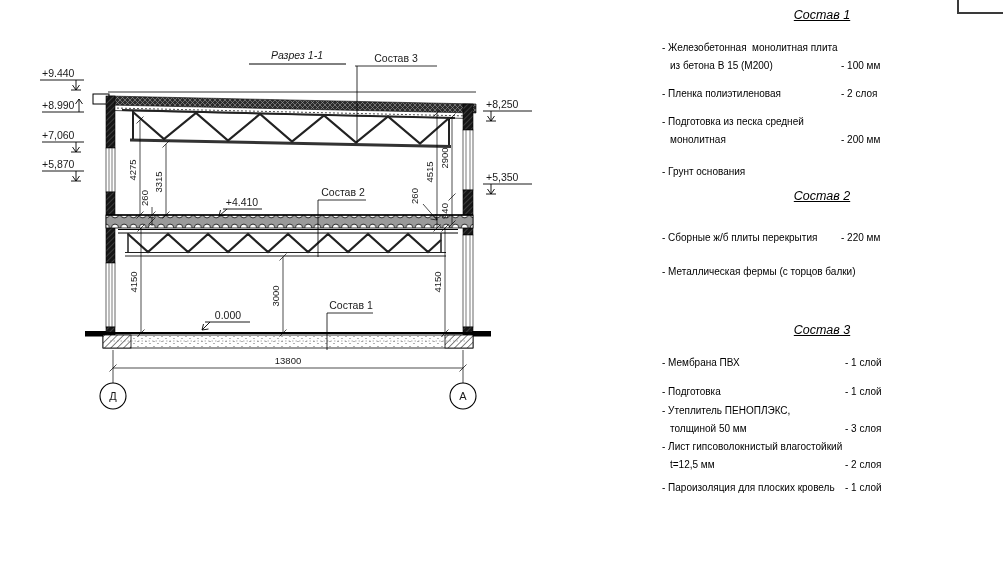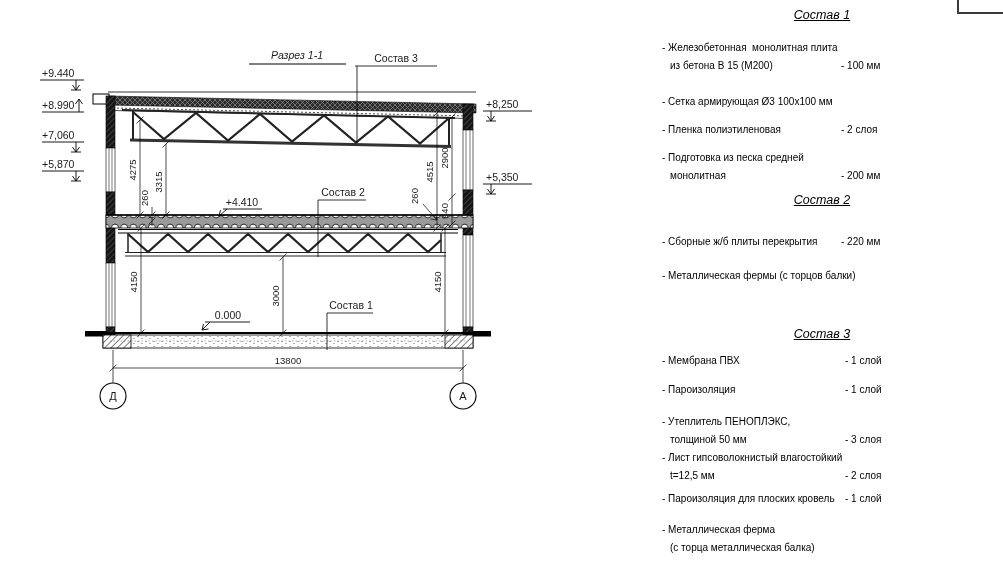--- a/index.html
+++ b/index.html
@@ -222,67 +222,62 @@
 </svg>
 
 <div id="specs">
 
   <div class="spec-heading" style="margin-top:8px">Состав 1</div>
   <div class="row" style="margin-top:17px">
     <div class="nm">- Железобетонная  монолитная плита
 из бетона В 15 (М200)</div>
     <div class="val">- 100 мм</div>
   </div>
-  <div class="row" style="margin-top:18px">
-    <div class="nm">- Сетка армирующая Ø3 100х100 мм</div>
-    <div class="val"></div>
-  </div>
   <div class="row" style="margin-top:10px">
     <div class="nm">- Пленка полиэтиленовая</div>
     <div class="val">- 2 слоя</div>
   </div>
   <div class="row" style="margin-top:10px">
     <div class="nm">- Подготовка из песка средней
 монолитная</div>
     <div class="val">- 200 мм</div>
   </div>
+  <div class="row" style="margin-top:14px">
+    <div class="nm">- Грунт основания</div>
+    <div class="val"></div>
+  </div>
 
   <div class="spec-heading" style="margin-top:8px">Состав 2</div>
   <div class="row" style="margin-top:26px">
     <div class="nm">- Сборные ж/б плиты перекрытия</div>
     <div class="val">- 220 мм</div>
   </div>
   <div class="row" style="margin-top:16px">
     <div class="nm">- Металлическая фермы (с торцов балки)</div>
     <div class="val"></div>
   </div>
 
   <div class="spec-heading" style="margin-top:42px">Состав 3</div>
-  <div class="row c3" style="margin-top:11px">
+  <div class="row c3" style="margin-top:17px">
     <div class="nm">- Мембрана ПВХ</div>
     <div class="val">- 1 слой</div>
   </div>
   <div class="row c3" style="margin-top:11px">
-    <div class="nm">- Пароизоляция</div>
+    <div class="nm">- Подготовка</div>
     <div class="val">- 1 слой</div>
   </div>
-  <div class="row c3" style="margin-top:14px">
+  <div class="row c3" style="margin-top:1px">
     <div class="nm">- Утеплитель ПЕНОПЛЭКС,
 толщиной 50 мм</div>
     <div class="val">- 3 слоя</div>
   </div>
   <div class="row c3" style="">
     <div class="nm">- Лист гипсоволокнистый влагостойкий
 t=12,5 мм</div>
     <div class="val">- 2 слоя</div>
   </div>
   <div class="row c3" style="margin-top:5px">
     <div class="nm">- Пароизоляция для плоских кровель</div>
     <div class="val">- 1 слой</div>
   </div>
-  <div class="row c3" style="margin-top:13px">
-    <div class="nm">- Металлическая ферма
-(с торца металлическая балка)</div>
-    <div class="val"></div>
-  </div>
 </div>
 
 <div id="corner-frame"></div>
 
 </body></html>

